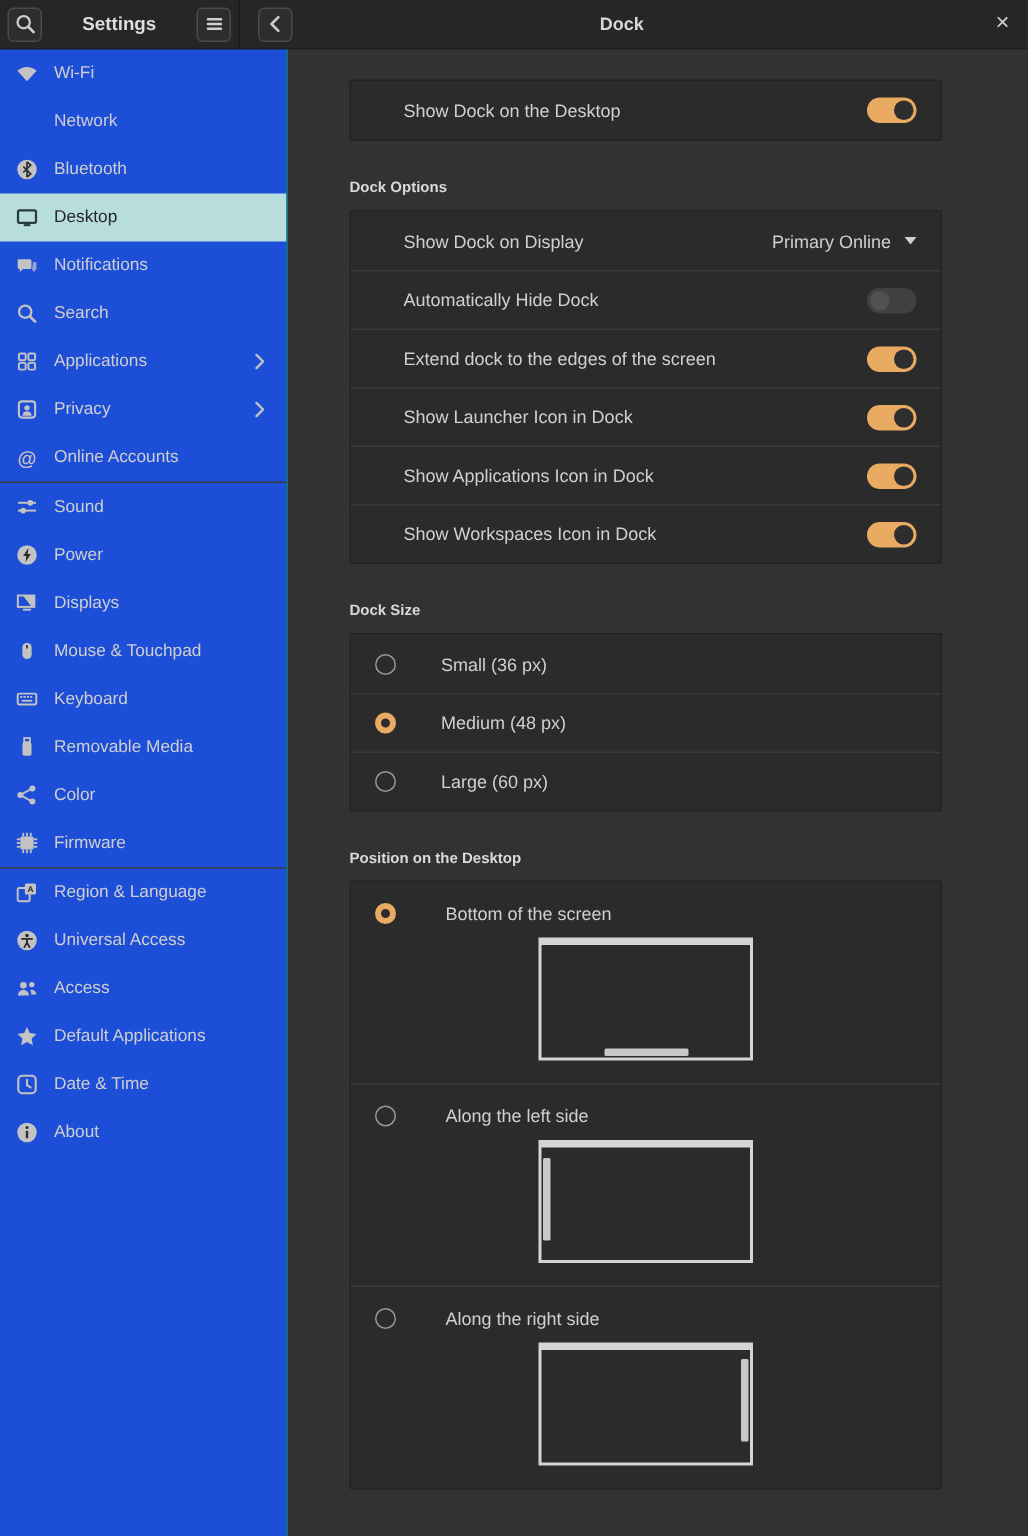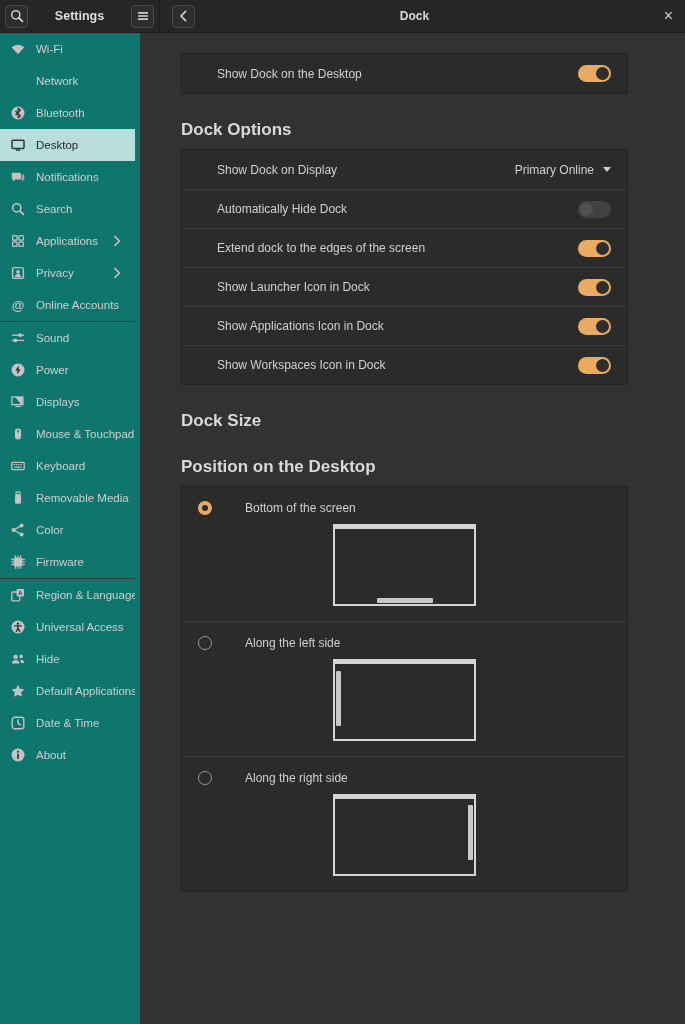--- a/index.html
+++ b/index.html
@@ -17,36 +17,36 @@
   .headerbar { height: 33px; background: #262626; display: flex; flex: none; border-bottom: 1px solid #1c1c1c; }
   .sidebar-header { width: 160px; flex: none; display: flex; align-items: center; padding: 0 5px; border-right: 1px solid #1c1c1c; gap: 16px; }
   .sidebar-header .title { flex: 1; text-align: center; font-weight: bold; font-size: 12.5px; color: #dedede; }
   .main-header { flex: 1; position: relative; display: flex; align-items: center; padding: 0 12px; }
   .main-header .title { position: absolute; left: 0; right: 16px; text-align: center; font-weight: bold; font-size: 12px; color: #d8d8d8; pointer-events: none; }
   .hbtn { width: 23px; height: 23px; flex: none; border: 1px solid #4a4a4a; border-radius: 4px; background: #2d2d2d; display: flex; align-items: center; justify-content: center; color: #cfcfcf; }
   .close-x { margin-left: auto; font-size: 16px; line-height: 1; color: #cfcfcf; cursor: default; }
 
   
   .body { flex: 1; display: flex; min-height: 0; }
-  .sidebar { width: 140px; flex: none; background: #0f766e; border-right: 5px solid #0f766e; padding-top: 0; overflow: hidden; }
+  .sidebar { width: 192px; flex: none; background: #1d4ed8; border-right: 1px solid #0f766e; padding-top: 0; overflow: hidden; }
   .side-item { height: 32px; display: flex; align-items: center; padding: 0 8px 0 10px; gap: 10px; color: #c3c3c3; cursor: default; }
   .side-label { font-size: 11.5px; color: #cfcfcf; white-space: nowrap; }
   .side-item.selected { background: var(--sel, #b7dedc); color: #2b3a3a; }
   .side-item.selected .side-label { color: #262626; font-weight: 500; }
   .side-item .chev { margin-left: auto; margin-right: 2px; }
   .side-divider { height: 1px; background: #3a3a3a; }
 
   .icon { width: 16px; height: 16px; flex: none; display: flex; align-items: center; justify-content: center; }
   .icon svg { width: 16px; height: 16px; display: block; }
   .icon .glyph { font-size: 13px; font-weight: bold; line-height: 1; }
 
   
   .content { flex: 1; background: #323232; padding: 20px 57px 20px 41px; overflow: hidden; }
   .card { background: #2b2b2b; border: 1px solid #232323; border-radius: 2px; }
-  .section-title { font-weight: bold; font-size: 17px; color: #d9d9d9; margin: 26px 0 9px 0; }
+  .section-title { font-weight: bold; font-size: 10px; color: #d9d9d9; margin: 26px 0 9px 0; }
   .row { height: 39px; display: flex; align-items: center; justify-content: space-between; padding: 0 16px; border-top: 1px solid #3b3b3b; }
   .row:first-child { border-top: none; }
   .row-label { font-size: 12px; color: #d0d0d0; margin-left: 19px; }
 
   
   .toggle { position: relative; width: 33px; height: 17px; border-radius: 9px; flex: none; }
   .toggle .knob { position: absolute; top: 2px; width: 13px; height: 13px; border-radius: 50%; }
   .toggle.on { background: var(--accent, #e9ab62); }
   .toggle.on .knob { right: 2px; background: #2e2e2e; }
   .toggle.off { background: #414141; }
@@ -337,21 +337,21 @@
             <span class="icon">
               <svg viewBox="0 0 16 16">
                 <g fill="currentColor">
                   <circle cx="5.6" cy="5.9" r="2.2"></circle>
                   <path d="M1.9 12.6 a3.7 3.7 0 0 1 7.4 0 z"></path>
                   <circle cx="11.2" cy="5.4" r="1.8"></circle>
                   <path d="M10.2 9 a3.1 3.1 0 0 1 4 3 h-3.4 a4.6 4.6 0 0 0 -0.6 -3 z"></path>
                 </g>
               </svg>
             </span>
-            <span class="side-label">Hide</span>
+            <span class="side-label">Access</span>
           </div>
           <div class="side-item">
             <span class="icon">
               <svg viewBox="0 0 16 16">
                 <path d="M8 1.7 L9.9 5.7 14.3 6.3 11.1 9.4 11.9 13.8 8 11.7 4.1 13.8 4.9 9.4 1.7 6.3 6.1 5.7 Z" fill="currentColor"></path>
               </svg>
             </span>
             <span class="side-label">Default Applications</span>
           </div>
           <div class="side-item">
@@ -422,20 +422,34 @@
           </div>
           <div class="row">
             <span class="row-label">Show Workspaces Icon in Dock</span>
             <span class="toggle on">
               <span class="knob"></span>
             </span>
           </div>
         </div>
 
       <div class="section-title">Dock Size</div>
+      <div class="card">
+          <div class="opt-row">
+            <span class="radio"></span>
+            <span class="row-label">Small (36 px)</span>
+          </div>
+          <div class="opt-row">
+            <span class="radio selected"></span>
+            <span class="row-label">Medium (48 px)</span>
+          </div>
+          <div class="opt-row">
+            <span class="radio"></span>
+            <span class="row-label">Large (60 px)</span>
+          </div>
+        </div>
 
       <div class="section-title">Position on the Desktop</div>
       <div class="card">
           <div class="pos-row">
             <div class="pos-head">
               <span class="radio selected"></span>
               <span class="row-label">Bottom of the screen</span>
             </div>
             <div class="monitor-wrap">
               <div class="monitor">

